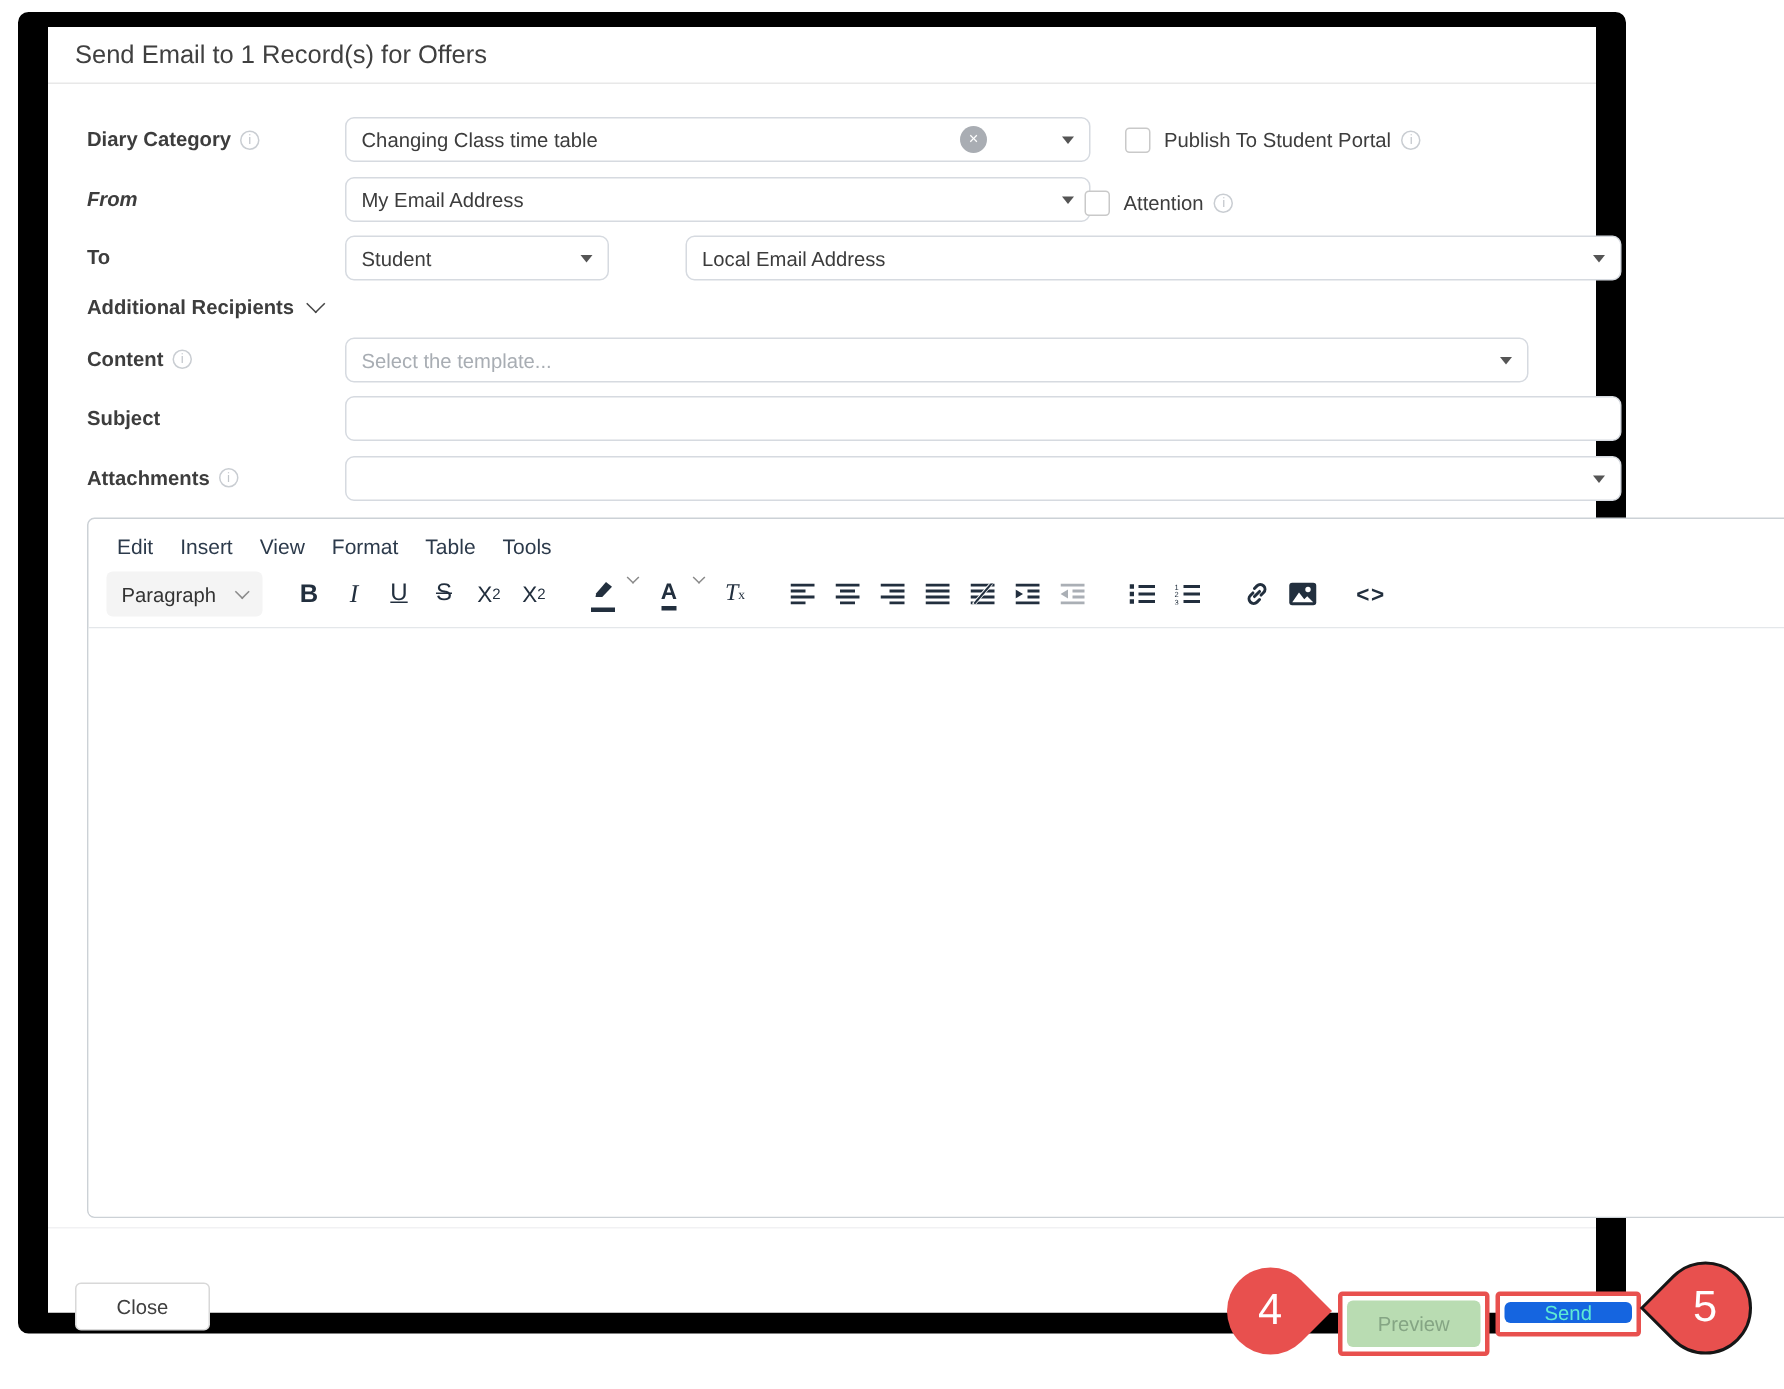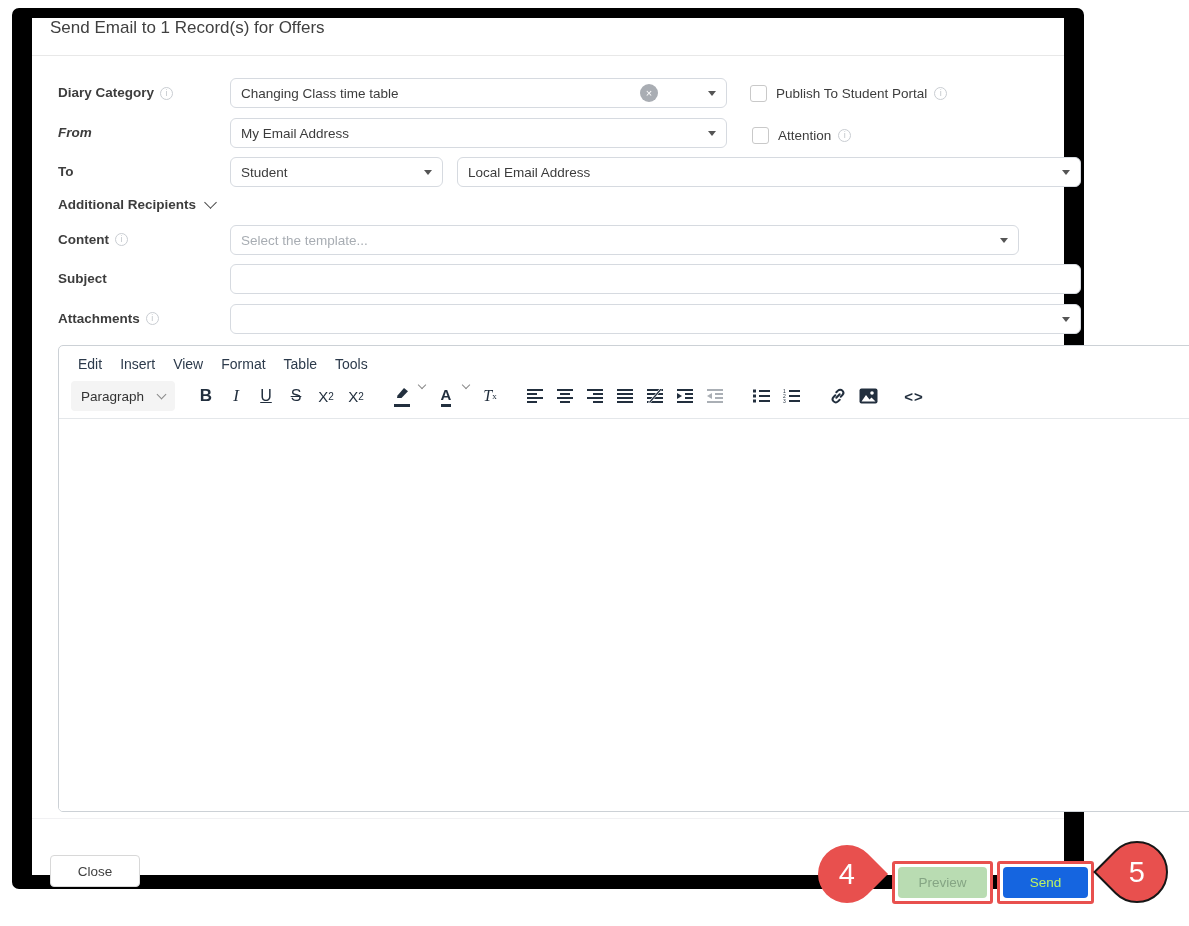--- a/index.html
+++ b/index.html
@@ -7,21 +7,21 @@
               font-family:"Liberation Sans", sans-serif; overflow:hidden; }
   .stage { position:absolute; inset:0; }
 
   
   .frame { position:absolute; left:12px; top:8px; width:1072px; height:881px;
            background:#fff; border:solid #000;
            border-width:10px 20px 14px 20px; border-radius:7px; }
   .modal-inner { position:relative; width:100%; height:100%; background:#fff; }
 
   .modal-header { height:38px; border-bottom:1px solid #e8e8e8; display:flex;
-                  padding:0 18px; font-size:17px; color:#404040; }
+                  align-items:center; padding:0 18px; font-size:17px; color:#404040; }
 
   
   .lbl { position:absolute; left:26px; font-size:13.5px; font-weight:600; color:#3d3d3d;
          display:flex; align-items:center; }
   .info { display:inline-block; width:13px; height:13px; border:1px solid #c9cdd2;
           border-radius:50%; color:#c2c6cb; font-size:9px; line-height:11px;
           text-align:center; font-weight:400; margin-left:6px; font-style:normal; }
   .inp { position:absolute; height:30px; border:1px solid #d6dae0; border-radius:6px;
          background:#fff; display:flex; align-items:center; padding:0 10px;
          font-size:13.5px; color:#3c3c3c;gap:32px; }
@@ -75,21 +75,21 @@
   .footer-line { position:absolute; left:0; right:0; top:800px; border-top:1px solid #f1f1f3; }
   .btn-close { position:absolute; left:18px; top:837px; width:90px; height:32px;
                background:#fff; border:1px solid #d8d8d8; border-radius:4px;
                font-size:13.5px; color:#3f3f3f; }
   .hlbox { position:absolute; top:832px; border:3px solid #e8504e; border-radius:3px;
            padding:3px; background:#fff;margin-top:11px; }
   .hl-preview { left:860px; }
   .hl-send { left:965px; }
   .btn-preview { width:89px; height:31px; background:#b9dcb2; color:#85a584; border:none;
                  border-radius:4px; font-size:13.5px; }
-  .btn-send { width:85px; height:31px; background:#1565e0; color:#bef264; border:none;
+  .btn-send { width:85px; height:14px; background:#1565e0; color:#5eead4; border:none;
               border-radius:4px; font-size:13.5px; }
 
   
   .balloon { position:absolute; background:#e8504e; display:flex; align-items:center;
              justify-content:center; z-index:6; }
   .balloon span { transform:rotate(-45deg); color:#fff; font-size:29px; }
   .b4 { left:818px; top:845px; width:58px; height:58px;
         border-radius:50% 0 50% 50%; transform:rotate(45deg); }
   .b5 { left:1106px; top:841px; width:62px; height:62px;
         border-radius:50% 50% 50% 0; transform:rotate(45deg);
@@ -124,30 +124,30 @@
         <i class="info" style="margin-left:-2px;">i</i>
       </div>
 
       <div class="lbl" style="top:107px;font-style:italic;">
         <span>From</span>
       </div>
       <div class="inp" style="left:198px; top:100px; width:497px;">
         <span class="val">My Email Address</span>
         <span class="caret"></span>
       </div>
-      <div class="cbrow" style="left:720px; top:109px;justify-content:center;">
+      <div class="cbrow" style="left:691px; top:109px;justify-content:center;">
         <span class="checkbox"></span>
         <span>Attention</span>
         <i class="info" style="margin-left:-2px;">i</i>
       </div>
 
       <div class="lbl" style="top:146px;">
         <span>To</span>
       </div>
-      <div class="inp" style="left:198px; top:139px; width:213px;">
+      <div class="inp" style="left:198px; top:139px; width:176px;">
         <span class="val">Student</span>
         <span class="caret"></span>
       </div>
       <div class="inp" style="left:425px; top:139px; width:624px;">
         <span class="val">Local Email Address</span>
         <span class="caret"></span>
       </div>
 
       <div class="lbl" style="top:179px;">
         <span>Additional Recipients</span>

